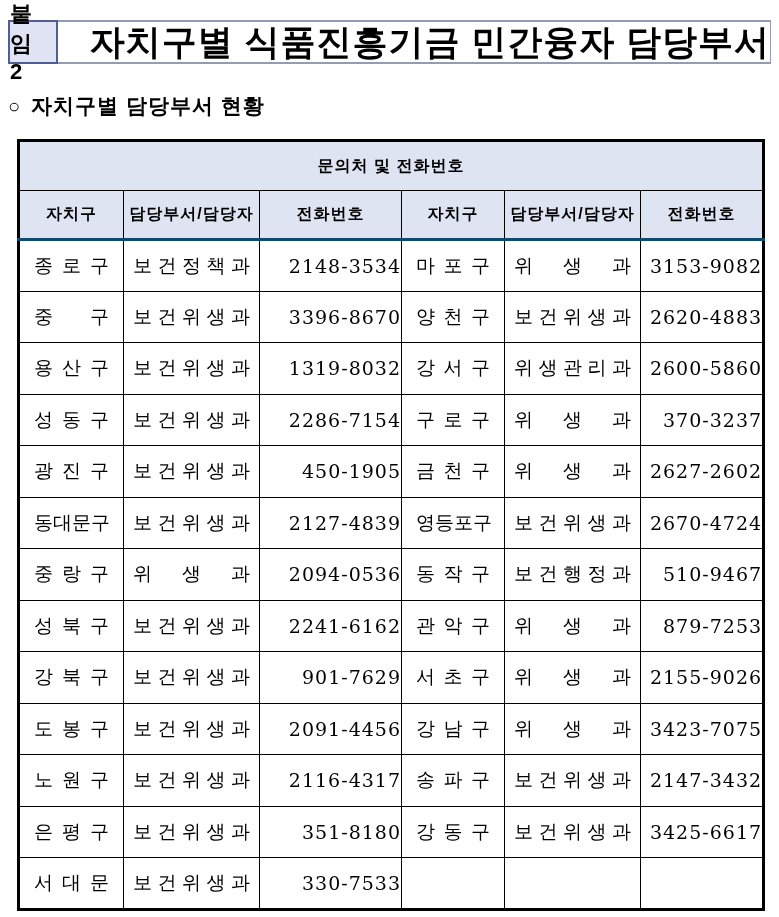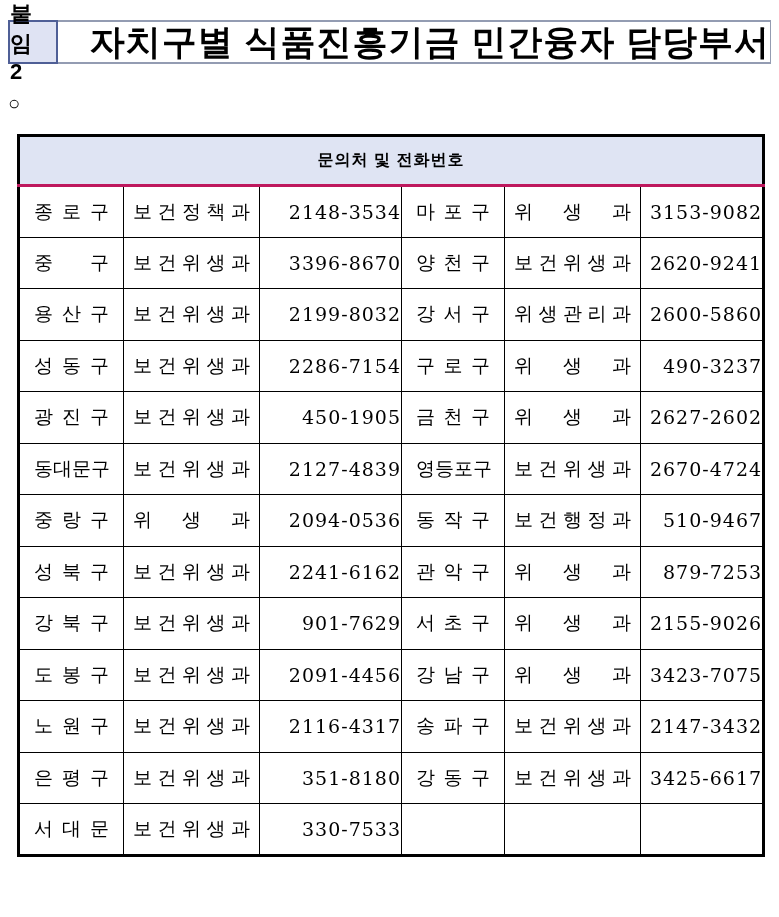--- a/index.html
+++ b/index.html
@@ -68,21 +68,21 @@
   table.main { border: 3px solid #000; }
   thead th {
     background: #dfe4f3;
     font-size: 16px;
     font-weight: bold;
     height: 49px;
     text-align: center;
     letter-spacing: 1px;
   }
   thead tr.caption-row th { height: 50px; }
-  thead { border-bottom: 3px solid #be185d; padding-left: 44px; }
+  thead { border-bottom: 3px solid #0c4a6e; padding-left: 44px; }
   tbody td {
     height: 51.5px;
     font-family: "DejaVu Serif", "Liberation Serif", serif;
     font-size: 19px;
     vertical-align: middle;
   }
   td.mid, th.mid { border-left: 5px double #000; }
   td.district { padding: 0 14px; }
   td.dept     { padding: 0 9px; }
   td.phone    { text-align: right; letter-spacing: 1px; }
@@ -96,35 +96,44 @@
 </head>
 <body>
 
 <div class="band">
   <div class="tag">붙임 2</div>
   <h1 class="title">자치구별 식품진흥기금 민간융자 담당부서</h1>
 </div>
 
 <div class="section">
   <span class="bullet">○</span>
+  <span>자치구별 담당부서 현황</span>
 </div>
 
 <table class="main">
   <colgroup>
     <col style="width:105px">
       <col style="width:136px">
       <col style="width:142px">
     <col style="width:103px">
       <col style="width:136px">
       <col style="width:123px">
   </colgroup>
   <thead>
     <tr class="caption-row">
       <th colspan="6">문의처 및 전화번호</th>
     </tr>
+    <tr>
+      <th>자치구</th>
+      <th>담당부서/담당자</th>
+      <th>전화번호</th>
+      <th class="mid">자치구</th>
+      <th>담당부서/담당자</th>
+      <th>전화번호</th>
+    </tr>
   </thead>
   <tbody>
     <tr>
       <td class="district">
           <span class="dist-wrap">
             <span>종</span>
             <span>로</span>
             <span>구</span>
           </span>
         </td>
@@ -180,40 +189,40 @@
         </td>
       <td class="dept">
           <span class="dist-wrap">
             <span>보</span>
             <span>건</span>
             <span>위</span>
             <span>생</span>
             <span>과</span>
           </span>
         </td>
-      <td class="phone">2620-9241</td>
+      <td class="phone">2620-4883</td>
     </tr>
     <tr>
       <td class="district">
           <span class="dist-wrap">
             <span>용</span>
             <span>산</span>
             <span>구</span>
           </span>
         </td>
       <td class="dept">
           <span class="dist-wrap">
             <span>보</span>
             <span>건</span>
             <span>위</span>
             <span>생</span>
             <span>과</span>
           </span>
         </td>
-      <td class="phone">2199-8032</td>
+      <td class="phone">1319-8032</td>
       <td class="district mid">
           <span class="dist-wrap">
             <span>강</span>
             <span>서</span>
             <span>구</span>
           </span>
         </td>
       <td class="dept">
           <span class="dist-wrap">
             <span>위</span>
@@ -250,21 +259,21 @@
             <span>구</span>
           </span>
         </td>
       <td class="dept">
           <span class="dist-wrap">
             <span>위</span>
             <span>생</span>
             <span>과</span>
           </span>
         </td>
-      <td class="phone">490-3237</td>
+      <td class="phone">370-3237</td>
     </tr>
     <tr>
       <td class="district">
           <span class="dist-wrap">
             <span>광</span>
             <span>진</span>
             <span>구</span>
           </span>
         </td>
       <td class="dept">

